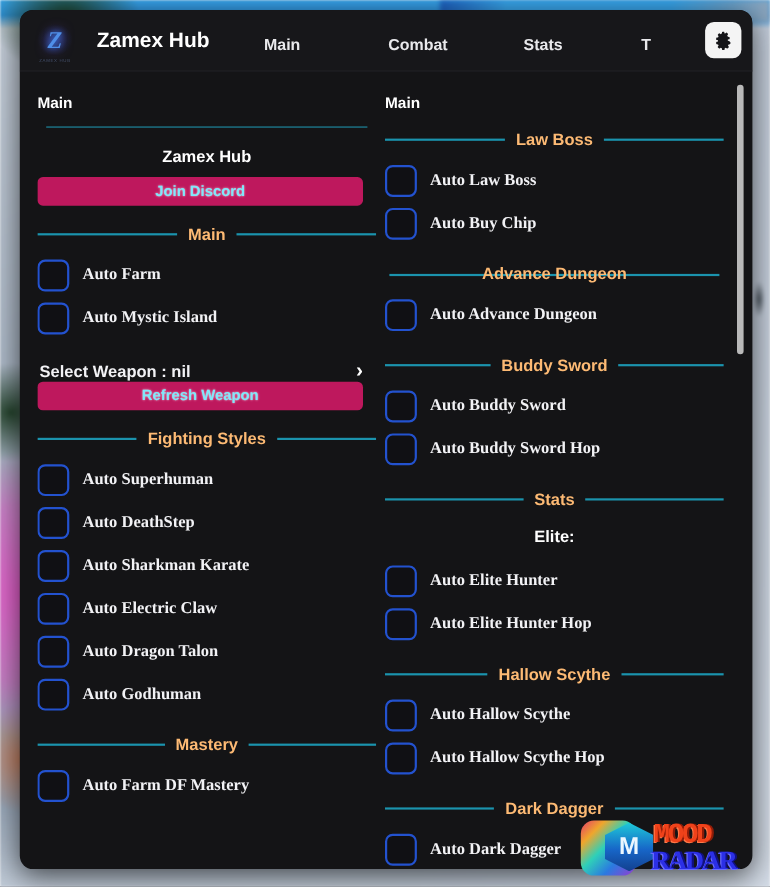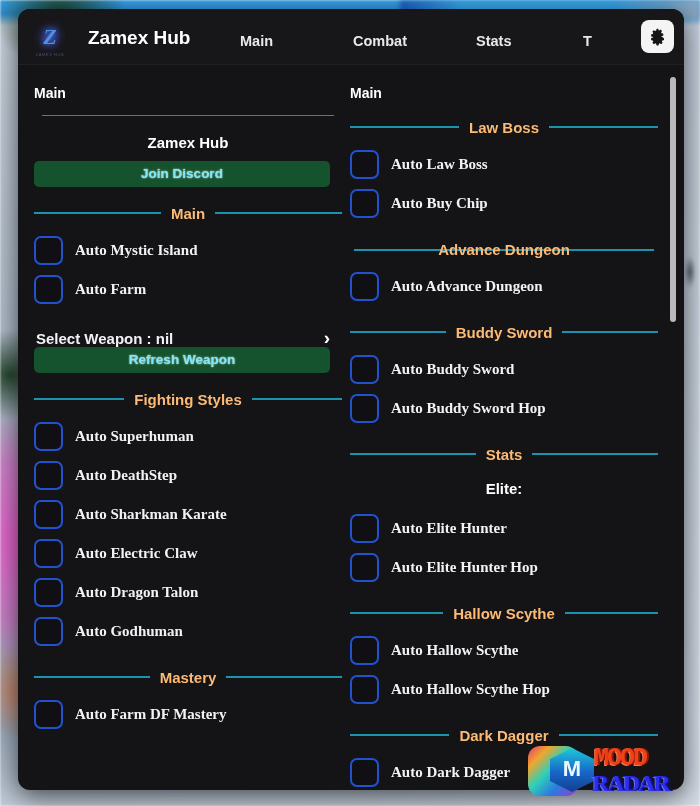--- a/index.html
+++ b/index.html
@@ -171,21 +171,21 @@
     margin: 6px 0 10px 0;
   }
 
   
   .cyan-btn {
     display: block;
     width: 296px;
     height: 26px;
     line-height: 26px;
     margin: 0 0 10px 0;
-    background: #14532d;
+    background: #be185d;
     border: none;
     border-radius: 5px;
     text-align: center;
     font-family: "Liberation Sans", sans-serif;
     font-size: 13.5px;
     font-weight: bold;
     color: #7fe8fb;
     text-shadow: 0 0 2px rgba(255,255,255,0.8);
     cursor: pointer;
   }
@@ -400,26 +400,26 @@
       <button class="cyan-btn">Join Discord</button>
 
       <div class="section">
         <div class="line"></div>
         <div class="section-label">Main</div>
         <div class="line"></div>
       </div>
 
       <div class="check-row">
         <div class="checkbox"></div>
+        <div class="check-label">Auto Farm</div>
+      </div>
+
+      <div class="check-row">
+        <div class="checkbox"></div>
         <div class="check-label">Auto Mystic Island</div>
-      </div>
-
-      <div class="check-row">
-        <div class="checkbox"></div>
-        <div class="check-label">Auto Farm</div>
       </div>
 
       <div class="dropdown-row">
         <div class="dd-label">Select Weapon : nil</div>
         <div class="chev">›</div>
       </div>
 
       <button class="cyan-btn">Refresh Weapon</button>
 
       <div class="section">

